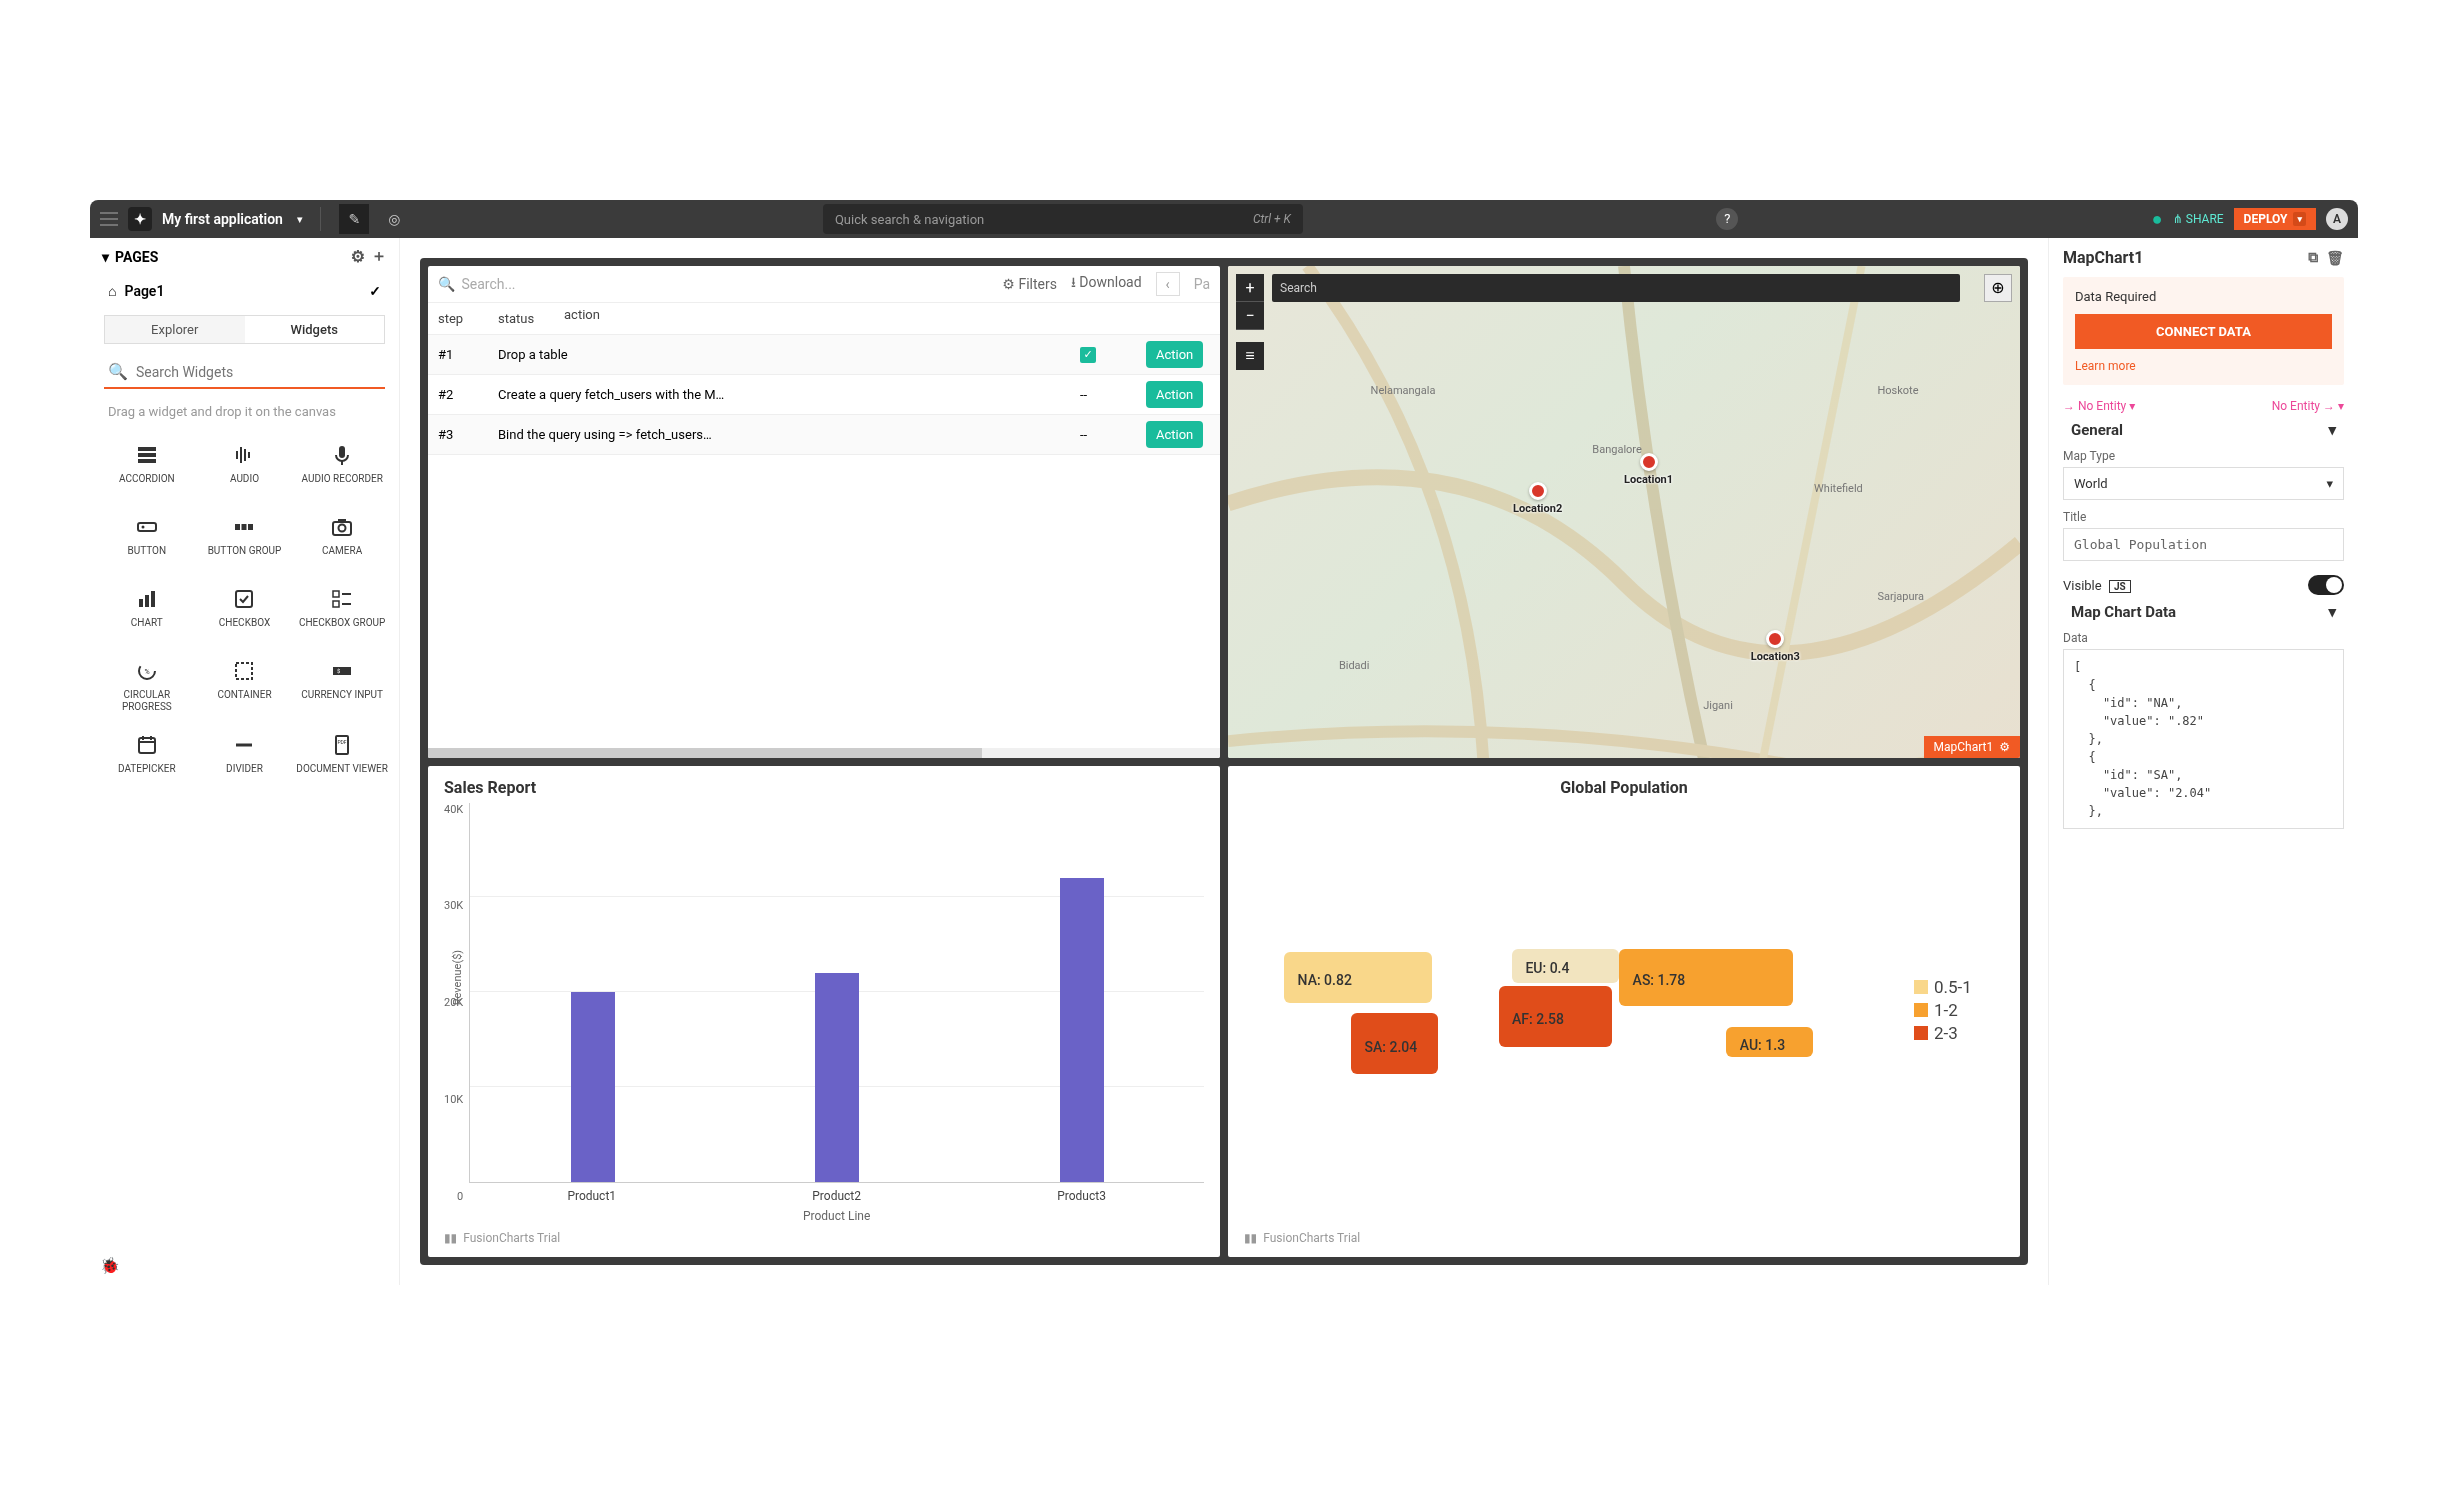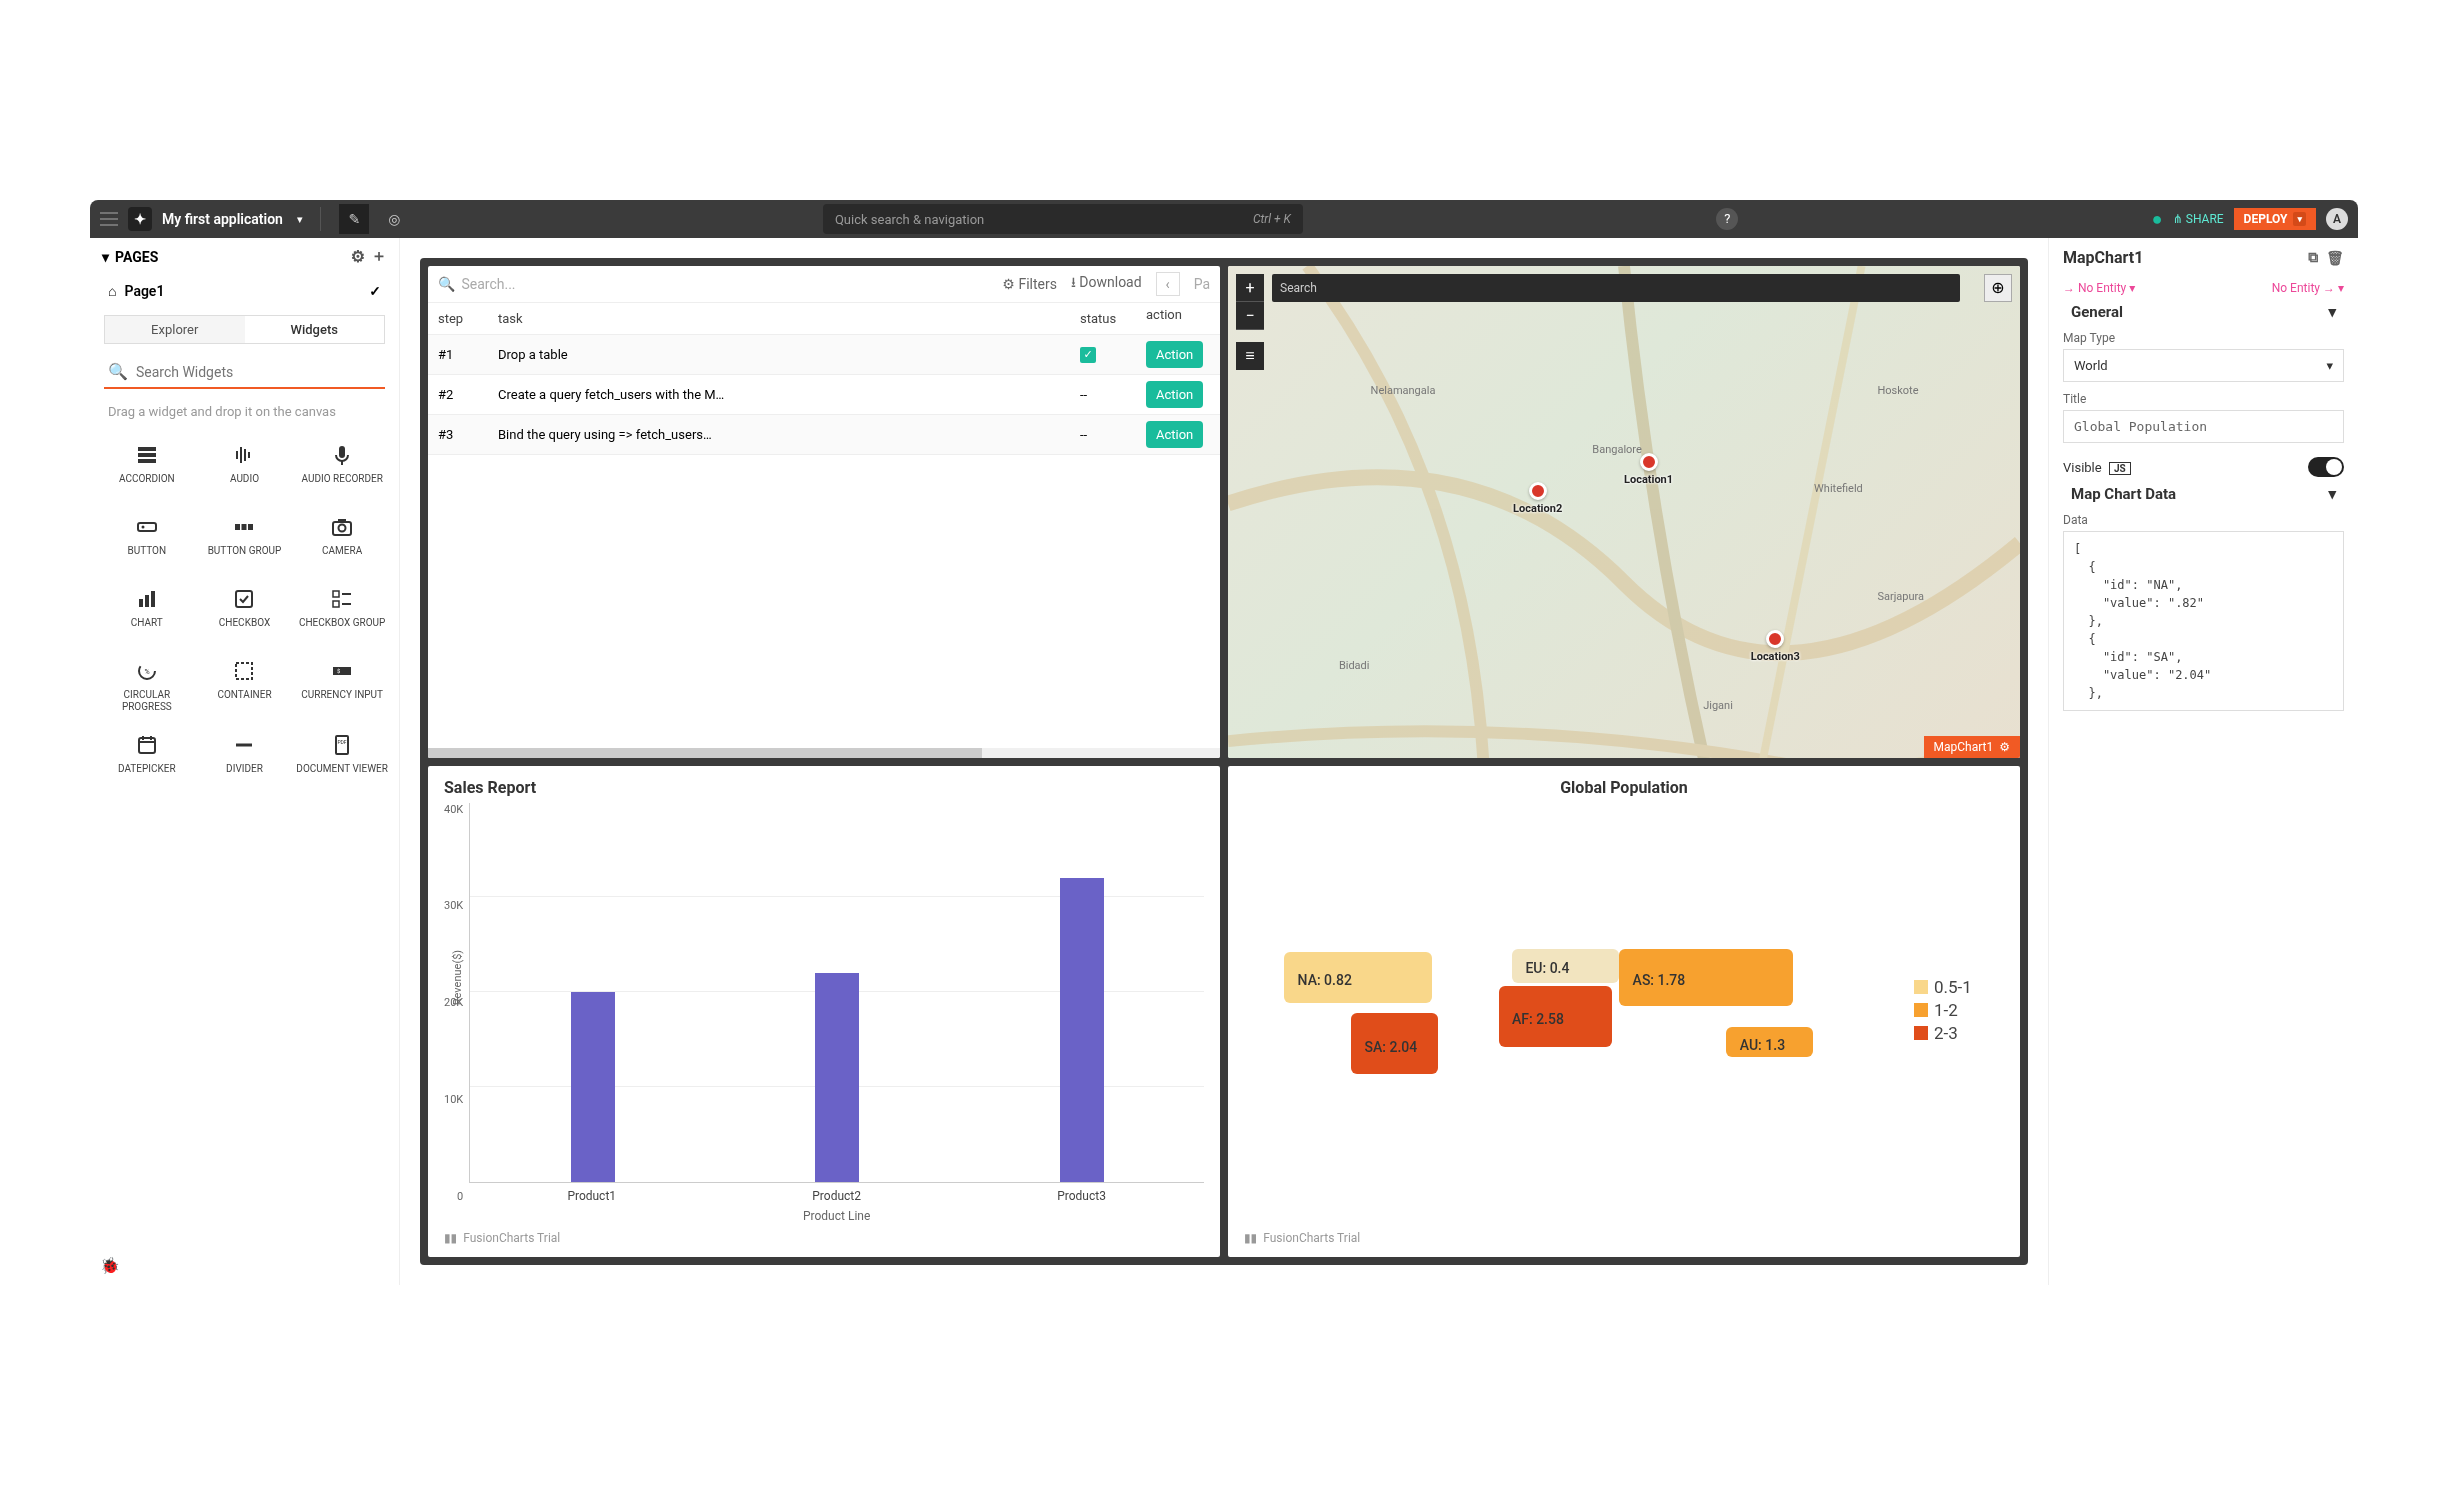--- a/index.html
+++ b/index.html
@@ -342,21 +342,20 @@
               <span>🔍</span>
               <span>Search...</span>
             </div>
             <span>⚙ <span>Filters</span></span>
             <span>⭳ <span>Download</span></span>
             <div class="pgn">‹</div>
             <span style="color:#aaa">Pa</span>
           </div>
           <div class="tbl-head">
             <div class="c-step">step</div>
-            <div class="c-task">task</div>
             <div class="c-status">status</div>
             <div class="c-action">action</div>
           </div>
           <div id="tbl-body">
               <div class="tbl-row">
                 <div class="c-step">#1</div>
                 <div class="c-task">Drop a table</div>
                 <div class="c-status">
                   <div class="chk">✓</div>
                 </div>
@@ -503,20 +502,25 @@
       </div>
     </div>
 
     <div class="rightpanel">
       <div class="rp-header">
         <span>MapChart1</span>
         <span class="spacer"></span>
         <span class="icn">⧉</span>
         <span class="icn">🗑</span>
       </div>
+      <div class="data-req">
+        <div class="data-req-title">Data Required</div>
+        <div class="connect-btn">CONNECT DATA</div>
+        <a class="learn-more">Learn more</a>
+      </div>
       <div class="entity-row">
         <span><span>→ No Entity</span> ▾</span>
         <span><span>No Entity →</span> ▾</span>
       </div>
       <div class="section-head">
         <span>General</span>
           <span>▾</span>
       </div>
       <div class="field-label">Map Type</div>
       <div class="select-box">

